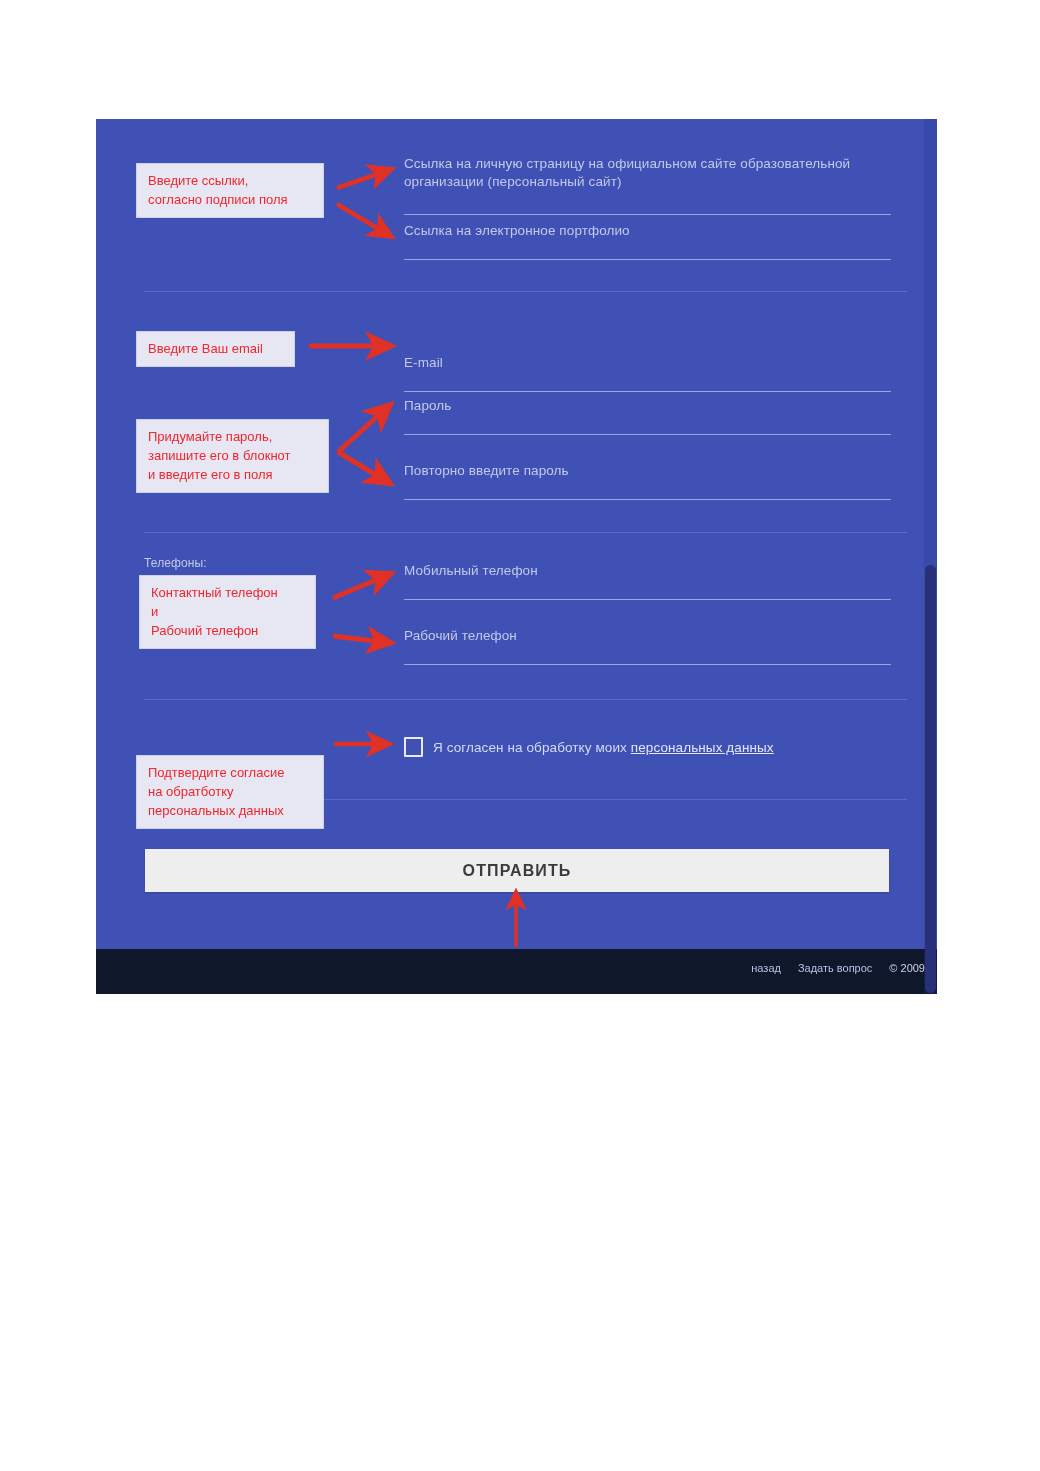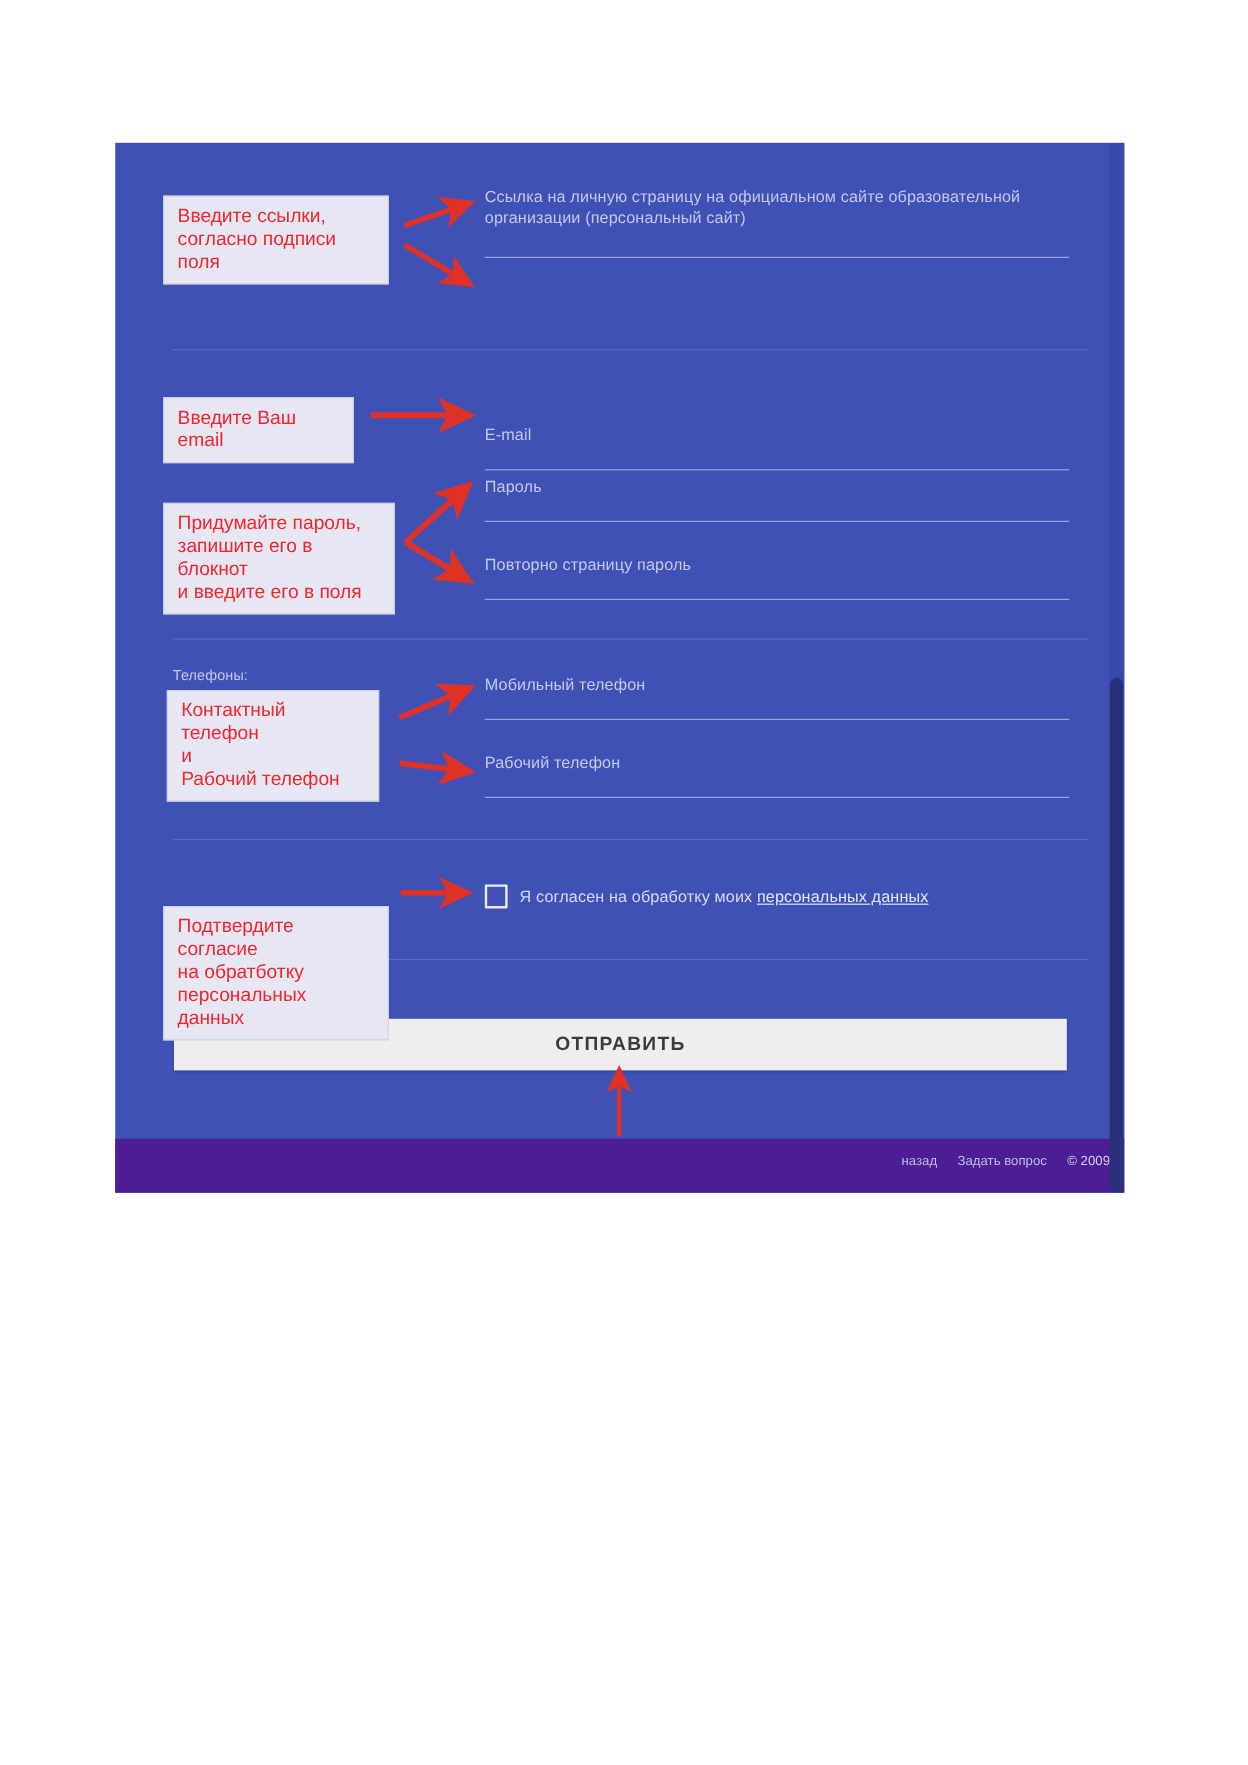--- a/index.html
+++ b/index.html
@@ -137,21 +137,21 @@
     box-shadow: 0 1px 2px rgba(0,0,0,.18);
   }
 
   
   #footer-bar {
     position: absolute;
     left: 0;
     top: 830px;
     width: 841px;
     height: 45px;
-    background: #4c1d95;
+    background: #0f172a;
   }
   #footer-links {
     position: absolute;
     right: 12px;
     top: 13px;
     display: flex;
     align-items: center;
     gap: 17px;
     font-size: 11px;
     color: #b9c0e4;
@@ -185,21 +185,21 @@
     left: 0; top: 0;
     width: 1040px;
     height: 1471px;
     pointer-events: none;
   }
   #annotation-layer .callout {
     position: absolute;
     background: #e6e7f3;
     border: 1px solid #cfd2e6;
     color: #f1252b;
-    font-size: 16px;
+    font-size: 13px;
     line-height: 19px;
     padding: 7px 11px 8px 11px;
     box-sizing: border-box;
     white-space: pre-line;
     pointer-events: auto;
   }
   #annotation-layer .callout.bold {
     font-weight: bold;
     font-size: 14px;
   }
@@ -218,35 +218,39 @@
 
   <div id="app-window">
 
     <div class="form-body">
 
       <div class="field" style="top:36px;height:60px;">
         <span class="field-placeholder two-line">Ссылка на личную страницу на официальном сайте образовательной организации (персональный сайт)</span>
         <span class="field-underline"></span>
       </div>
 
+      <div class="field" style="top:103px;height:38px;">
+        <span class="field-placeholder">Ссылка на электронное портфолио</span>
+        <span class="field-underline"></span>
+      </div>
 
       <div class="divider" style="top:172px;"></div>
 
       <div class="field" style="top:213px;height:38px;margin-top:22px;">
         <span class="field-placeholder">E-mail</span>
         <span class="field-underline"></span>
       </div>
 
       <div class="field" style="top:278px;height:38px;">
         <span class="field-placeholder">Пароль</span>
         <span class="field-underline"></span>
       </div>
 
       <div class="field" style="top:343px;height:38px;">
-        <span class="field-placeholder">Повторно страницу пароль</span>
+        <span class="field-placeholder">Повторно введите пароль</span>
         <span class="field-underline"></span>
       </div>
 
       <div class="divider" style="top:413px;"></div>
 
       <span class="section-label" style="left:48px;top:437px;">Телефоны:</span>
 
       <div class="field" style="top:443px;height:38px;">
         <span class="field-placeholder">Мобильный телефон</span>
         <span class="field-underline"></span>

